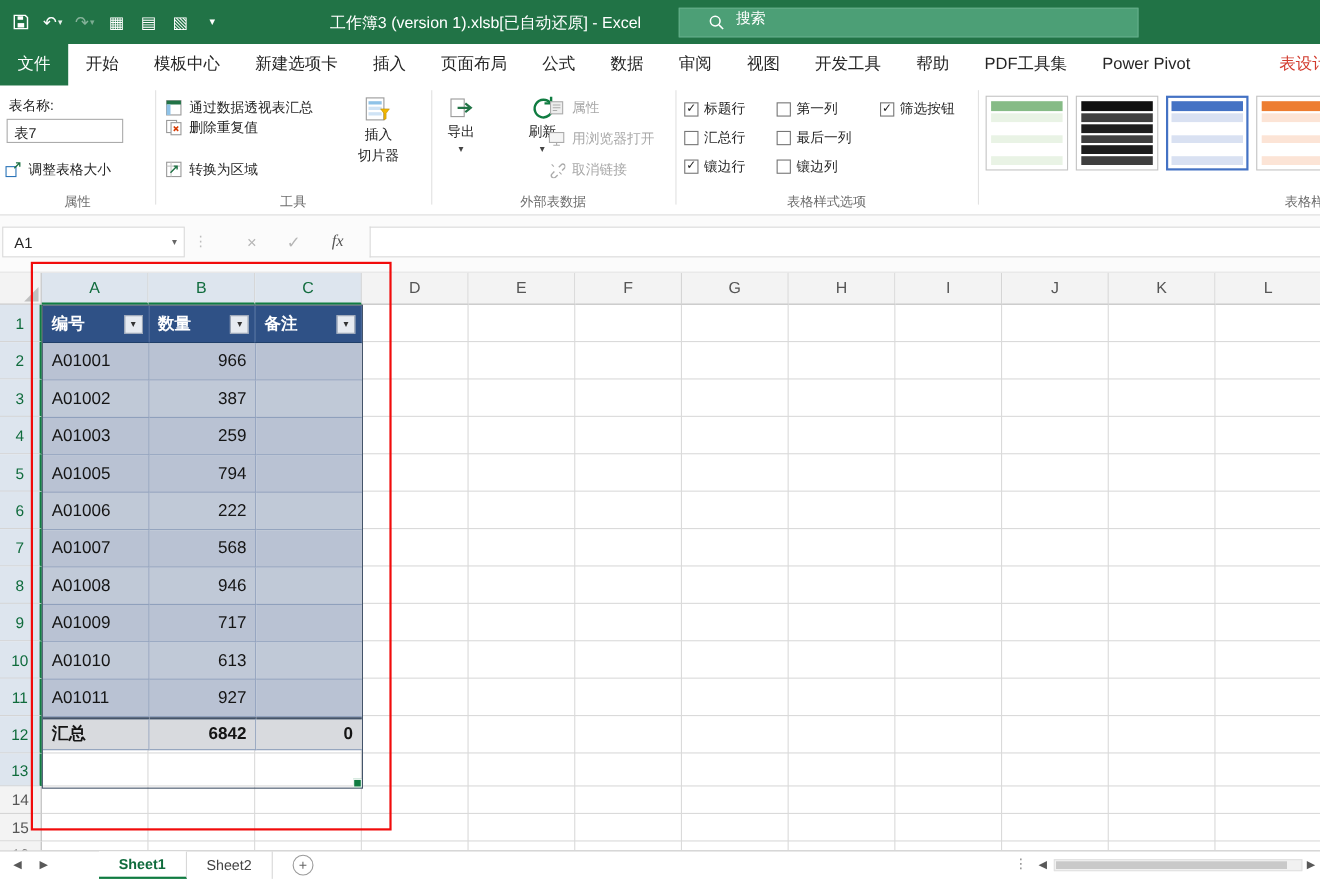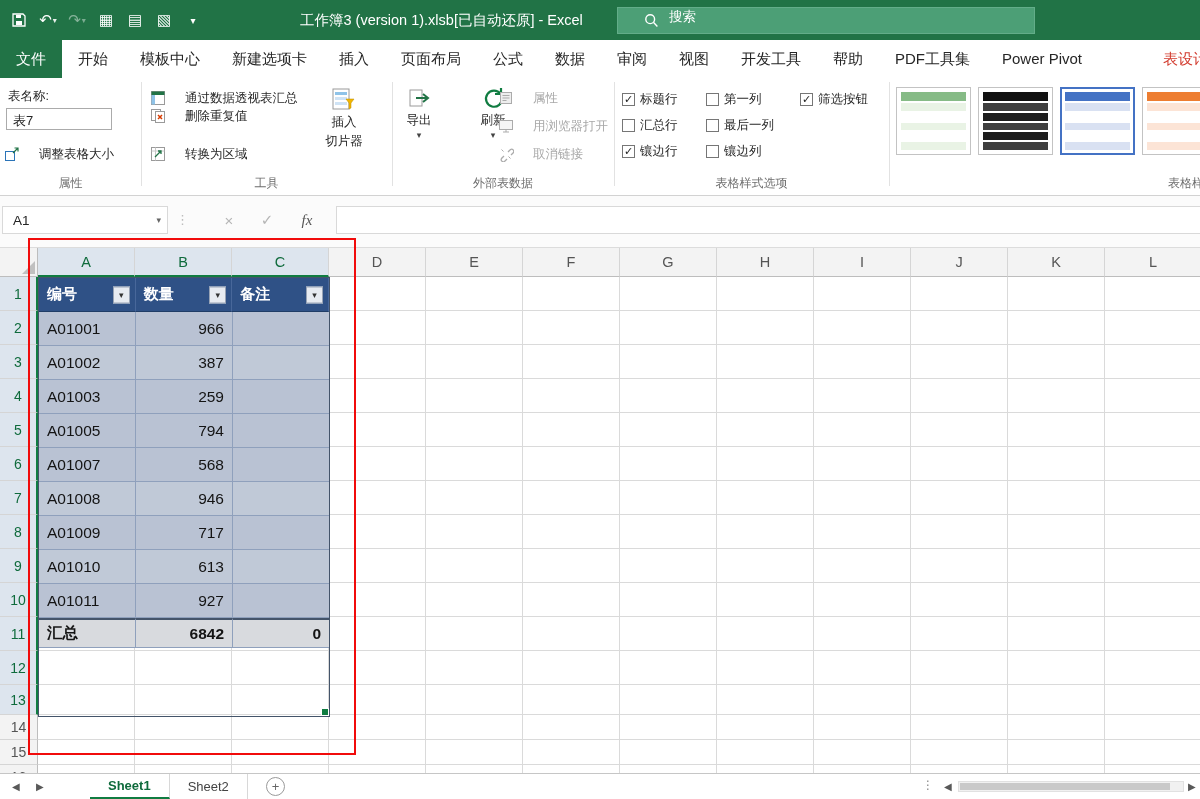--- a/index.html
+++ b/index.html
@@ -20,21 +20,21 @@
 #ribbontabs{position:absolute;left:0;top:40px;width:1200px;height:38px;background:#fff;display:flex;overflow:hidden}
 .rtab{height:38px;line-height:38px;padding:0 16px;font-size:15px;color:#262626;white-space:nowrap}
 .rtab.file{background:#217346;color:#fff}
 .rtab.contextual{position:absolute;left:1163px;top:0;color:#d23b2e;padding:0}
 
 
 #ribbon{position:absolute;left:0;top:78px;width:1200px;height:118px;background:#fff;border-bottom:1px solid #d2d2d2;overflow:hidden}
 .gsep{position:absolute;top:4px;height:104px;width:1px;background:#e2e2e2}
 .glabel{position:absolute;bottom:3px;font-size:12px;color:#6e6e6e;text-align:center;white-space:nowrap}
 .rlabel{font-size:12.5px;color:#262626;white-space:nowrap}
-.rbtn{position:absolute;display:flex;align-items:center;gap:19px;height:24px}
+.rbtn{position:absolute;display:flex;align-items:center;gap:6px;height:24px}
 .rbtn.disabled .rlabel{color:#a8a8a8}
 .bigbtn{position:absolute;display:flex;flex-direction:column;align-items:center;gap:2px;text-align:center}
 .dd-small{font-size:9px;color:#444;line-height:8px}
 #tblname-input{position:absolute;left:6px;top:30px;width:106px;height:22px;background:#fff;border:1px solid #ababab;font-size:13px;padding:3px 6px;color:#262626}
 .icn{display:inline-flex;align-items:center;justify-content:center;flex:0 0 auto}
 .chkgrid{position:absolute;left:622px;top:8px;display:grid;grid-template-columns:84px 94px 100px;grid-template-rows:repeat(3,26px);grid-auto-flow:column}
 .chk{display:flex;align-items:center;gap:5px}
 .chk .box{width:13px;height:13px;border:1px solid #767676;background:#fff;display:inline-flex;align-items:center;justify-content:center;font-size:11px;color:#222;line-height:1}
 #stylegallery{position:absolute;left:896px;top:9px;display:flex;gap:7px}
 .thumb{width:75px;height:68px;border:1px solid #c3c3c3;background:#fff;padding:4px;display:flex;flex-direction:column;gap:2px}
@@ -370,20 +370,25 @@
           <div class="tc"></div>
         </div>
         <div class="trow dat" style="height: 34px;">
           <div class="tc">A01003</div>
           <div class="tc num">259</div>
           <div class="tc"></div>
         </div>
         <div class="trow dat" style="height: 34px;">
           <div class="tc">A01005</div>
           <div class="tc num">794</div>
+          <div class="tc"></div>
+        </div>
+        <div class="trow dat alt" style="height: 34px;">
+          <div class="tc">A01006</div>
+          <div class="tc num">222</div>
           <div class="tc"></div>
         </div>
         <div class="trow dat" style="height: 34px;">
           <div class="tc">A01007</div>
           <div class="tc num">568</div>
           <div class="tc"></div>
         </div>
         <div class="trow dat alt" style="height: 34px;">
           <div class="tc">A01008</div>
           <div class="tc num">946</div>

